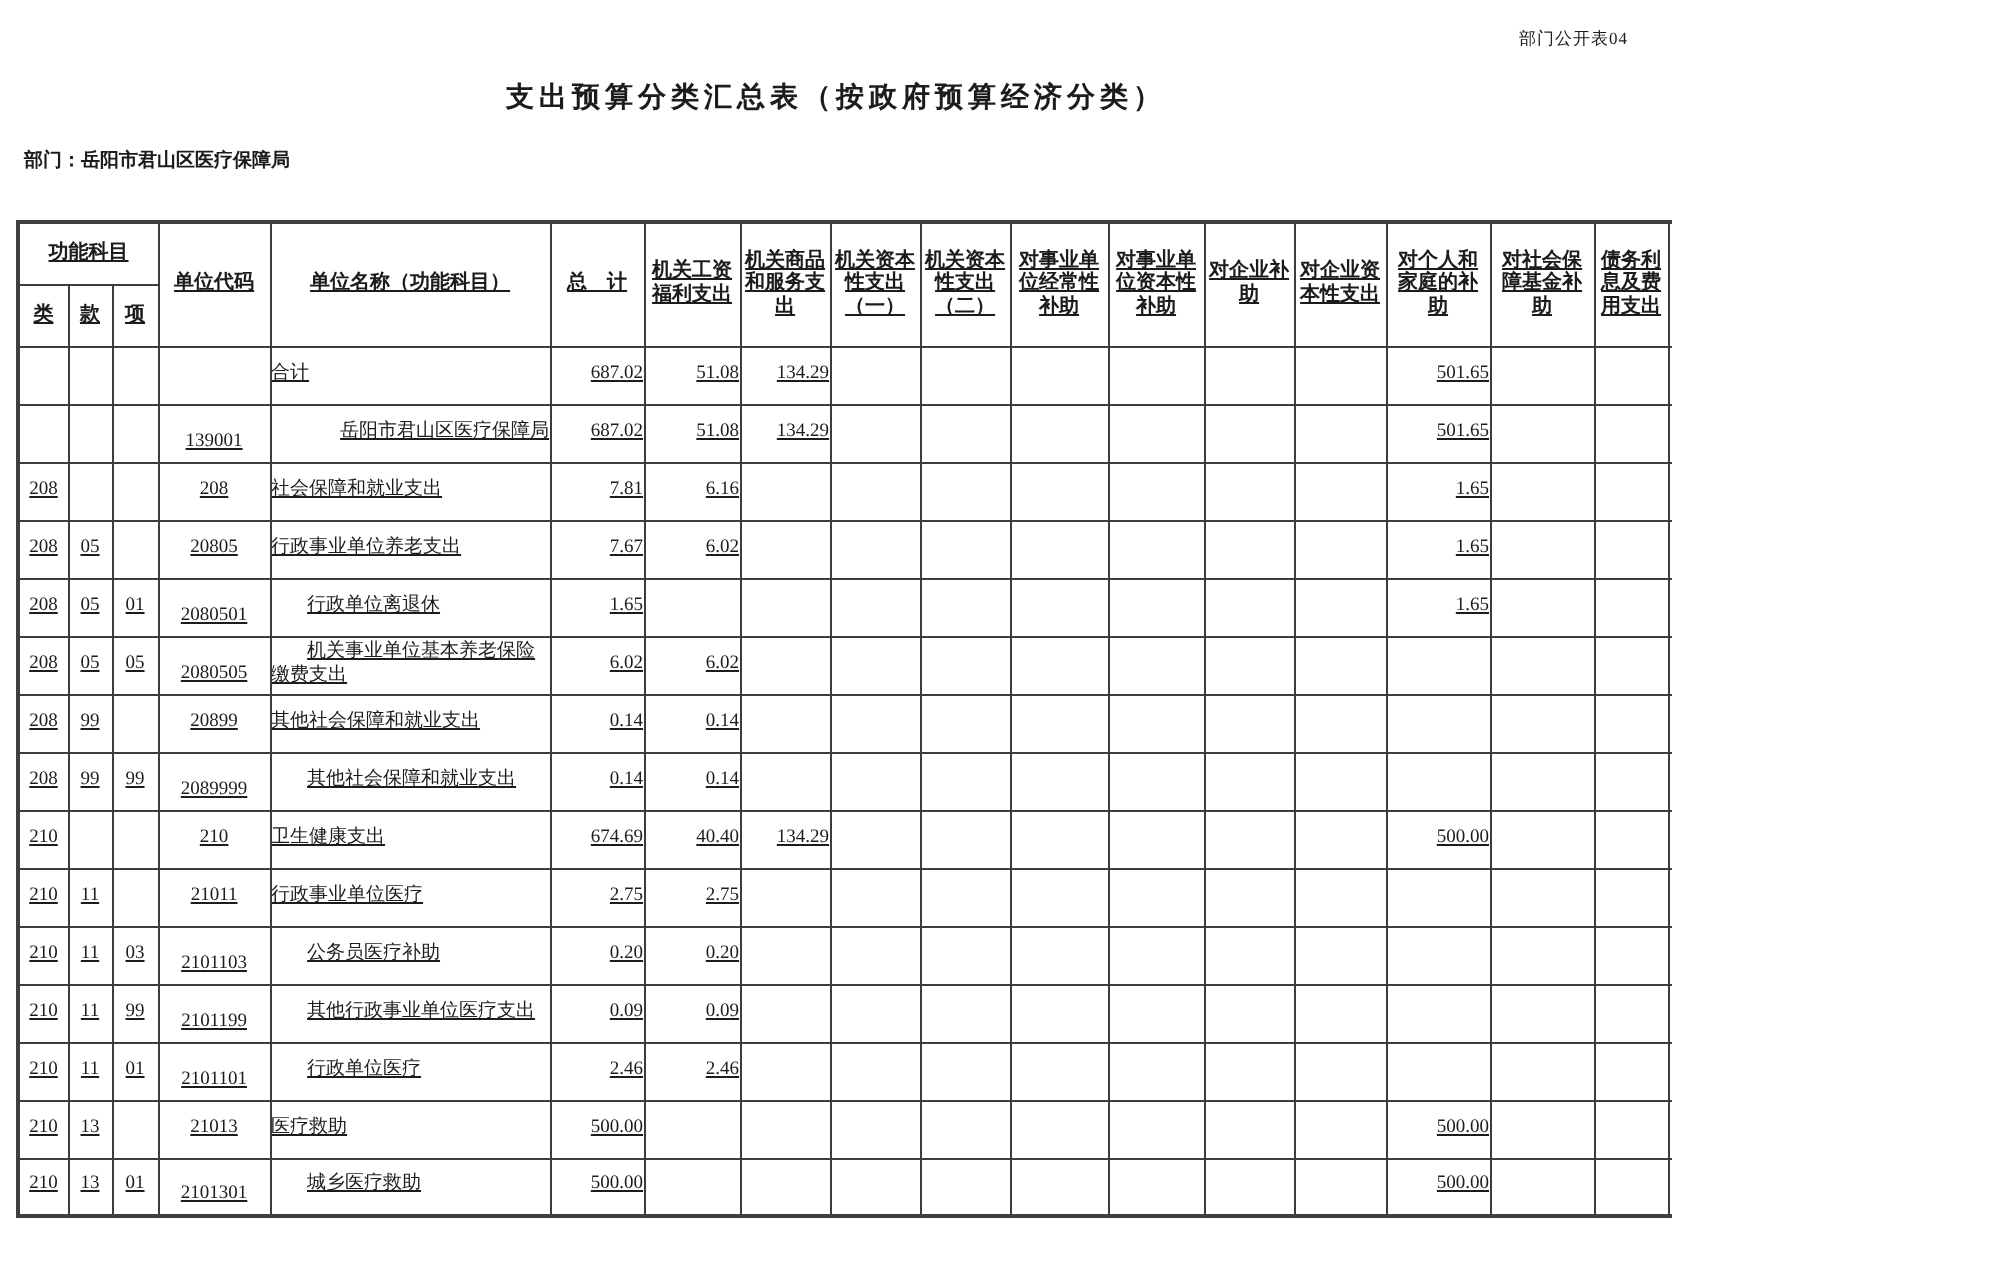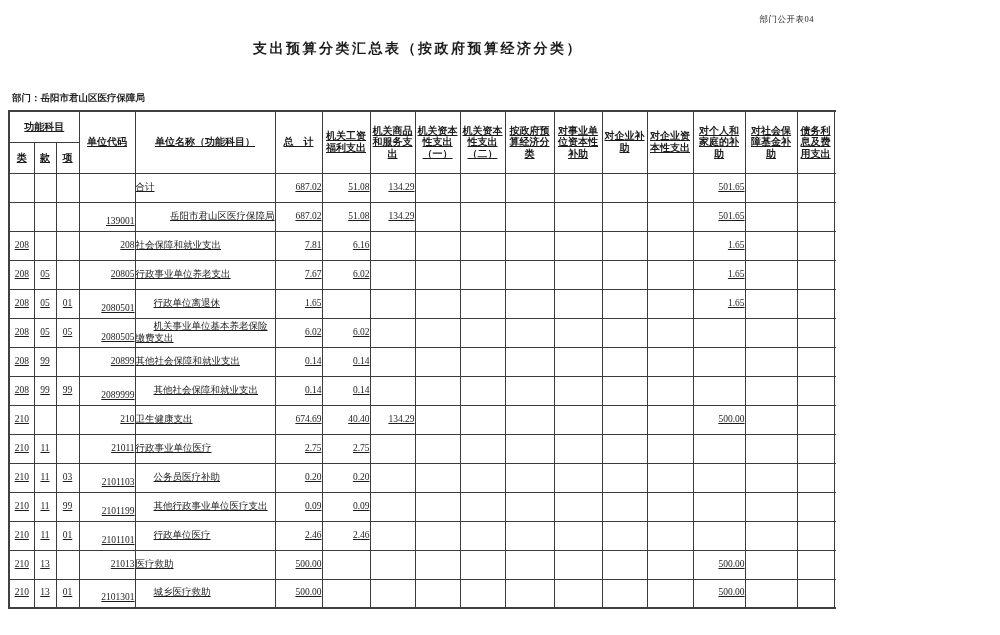--- a/index.html
+++ b/index.html
@@ -15,21 +15,21 @@
   .corner-label {
     position: absolute; top: 14px; right: 22px;
     font-size: 8.5px; letter-spacing: 0.5px;
   }
   .doc-title {
     position: absolute; top: 40px; left: 0; width: 100%;
     text-align: center; font-size: 14px; font-weight: bold;
     letter-spacing: 2.5px;
   }
   .meta-row {
-    position: absolute; top: 92px; left: 12px; width: 976px;
+    position: absolute; top: 74px; left: 12px; width: 976px;
     display: flex; justify-content: space-between; align-items: flex-end; text-align: right;
   }
   .dept-label { font-size: 9.5px; font-weight: bold; }
   .unit-label { font-size: 9px; }
 
   table.budget {
     position: absolute; top: 110px; left: 8px;
     width: 976px; table-layout: fixed;
     border-collapse: collapse;
     border: 2px solid #404040;
@@ -45,21 +45,21 @@
     text-align: center; vertical-align: middle;
     word-break: break-all;
   }
   thead tr { height: 31px; }
   tbody tr { height: 29px; }
   table.budget td {
     font-size: 9.5px; line-height: 1.25;
     padding: 0; vertical-align: middle;
   }
   td.c-mid { text-align: center; }
-  td.c-code { text-align: right; padding-left: 3px; font-size: 9.5px; }
+  td.c-code { text-align: center; padding-left: 3px; font-size: 9.5px; }
   td.c-code.low { vertical-align: bottom; padding-bottom: 3px; }
   td.c-name {
     text-align: left; padding-left: 2px; padding-right: 2px;
     font-size: 9px; word-break: break-all;
   }
   td.c-num { text-align: right; padding-right: 3px; }
 </style>
 </head>
 <body>
 
@@ -97,21 +97,21 @@
     <thead id="thead">
         <tr>
           <th colspan="3">功能科目</th>
           <th rowspan="2">单位代码</th>
           <th rowspan="2">单位名称（功能科目）</th>
           <th rowspan="2">总　计</th>
           <th rowspan="2">机关工资福利支出</th>
           <th rowspan="2">机关商品和服务支出</th>
           <th rowspan="2">机关资本性支出（一）</th>
           <th rowspan="2">机关资本性支出（二）</th>
-          <th rowspan="2">按政府预算经济分类</th>
+          <th rowspan="2">对事业单位经常性补助</th>
           <th rowspan="2">对事业单位资本性补助</th>
           <th rowspan="2">对企业补助</th>
           <th rowspan="2">对企业资本性支出</th>
           <th rowspan="2">对个人和家庭的补助</th>
           <th rowspan="2">对社会保障基金补助</th>
           <th rowspan="2">债务利息及费用支出</th>
           <th rowspan="2">债务还本支出</th>
           <th rowspan="2">转移性支出</th>
           <th rowspan="2">其他支出</th>
         </tr>

